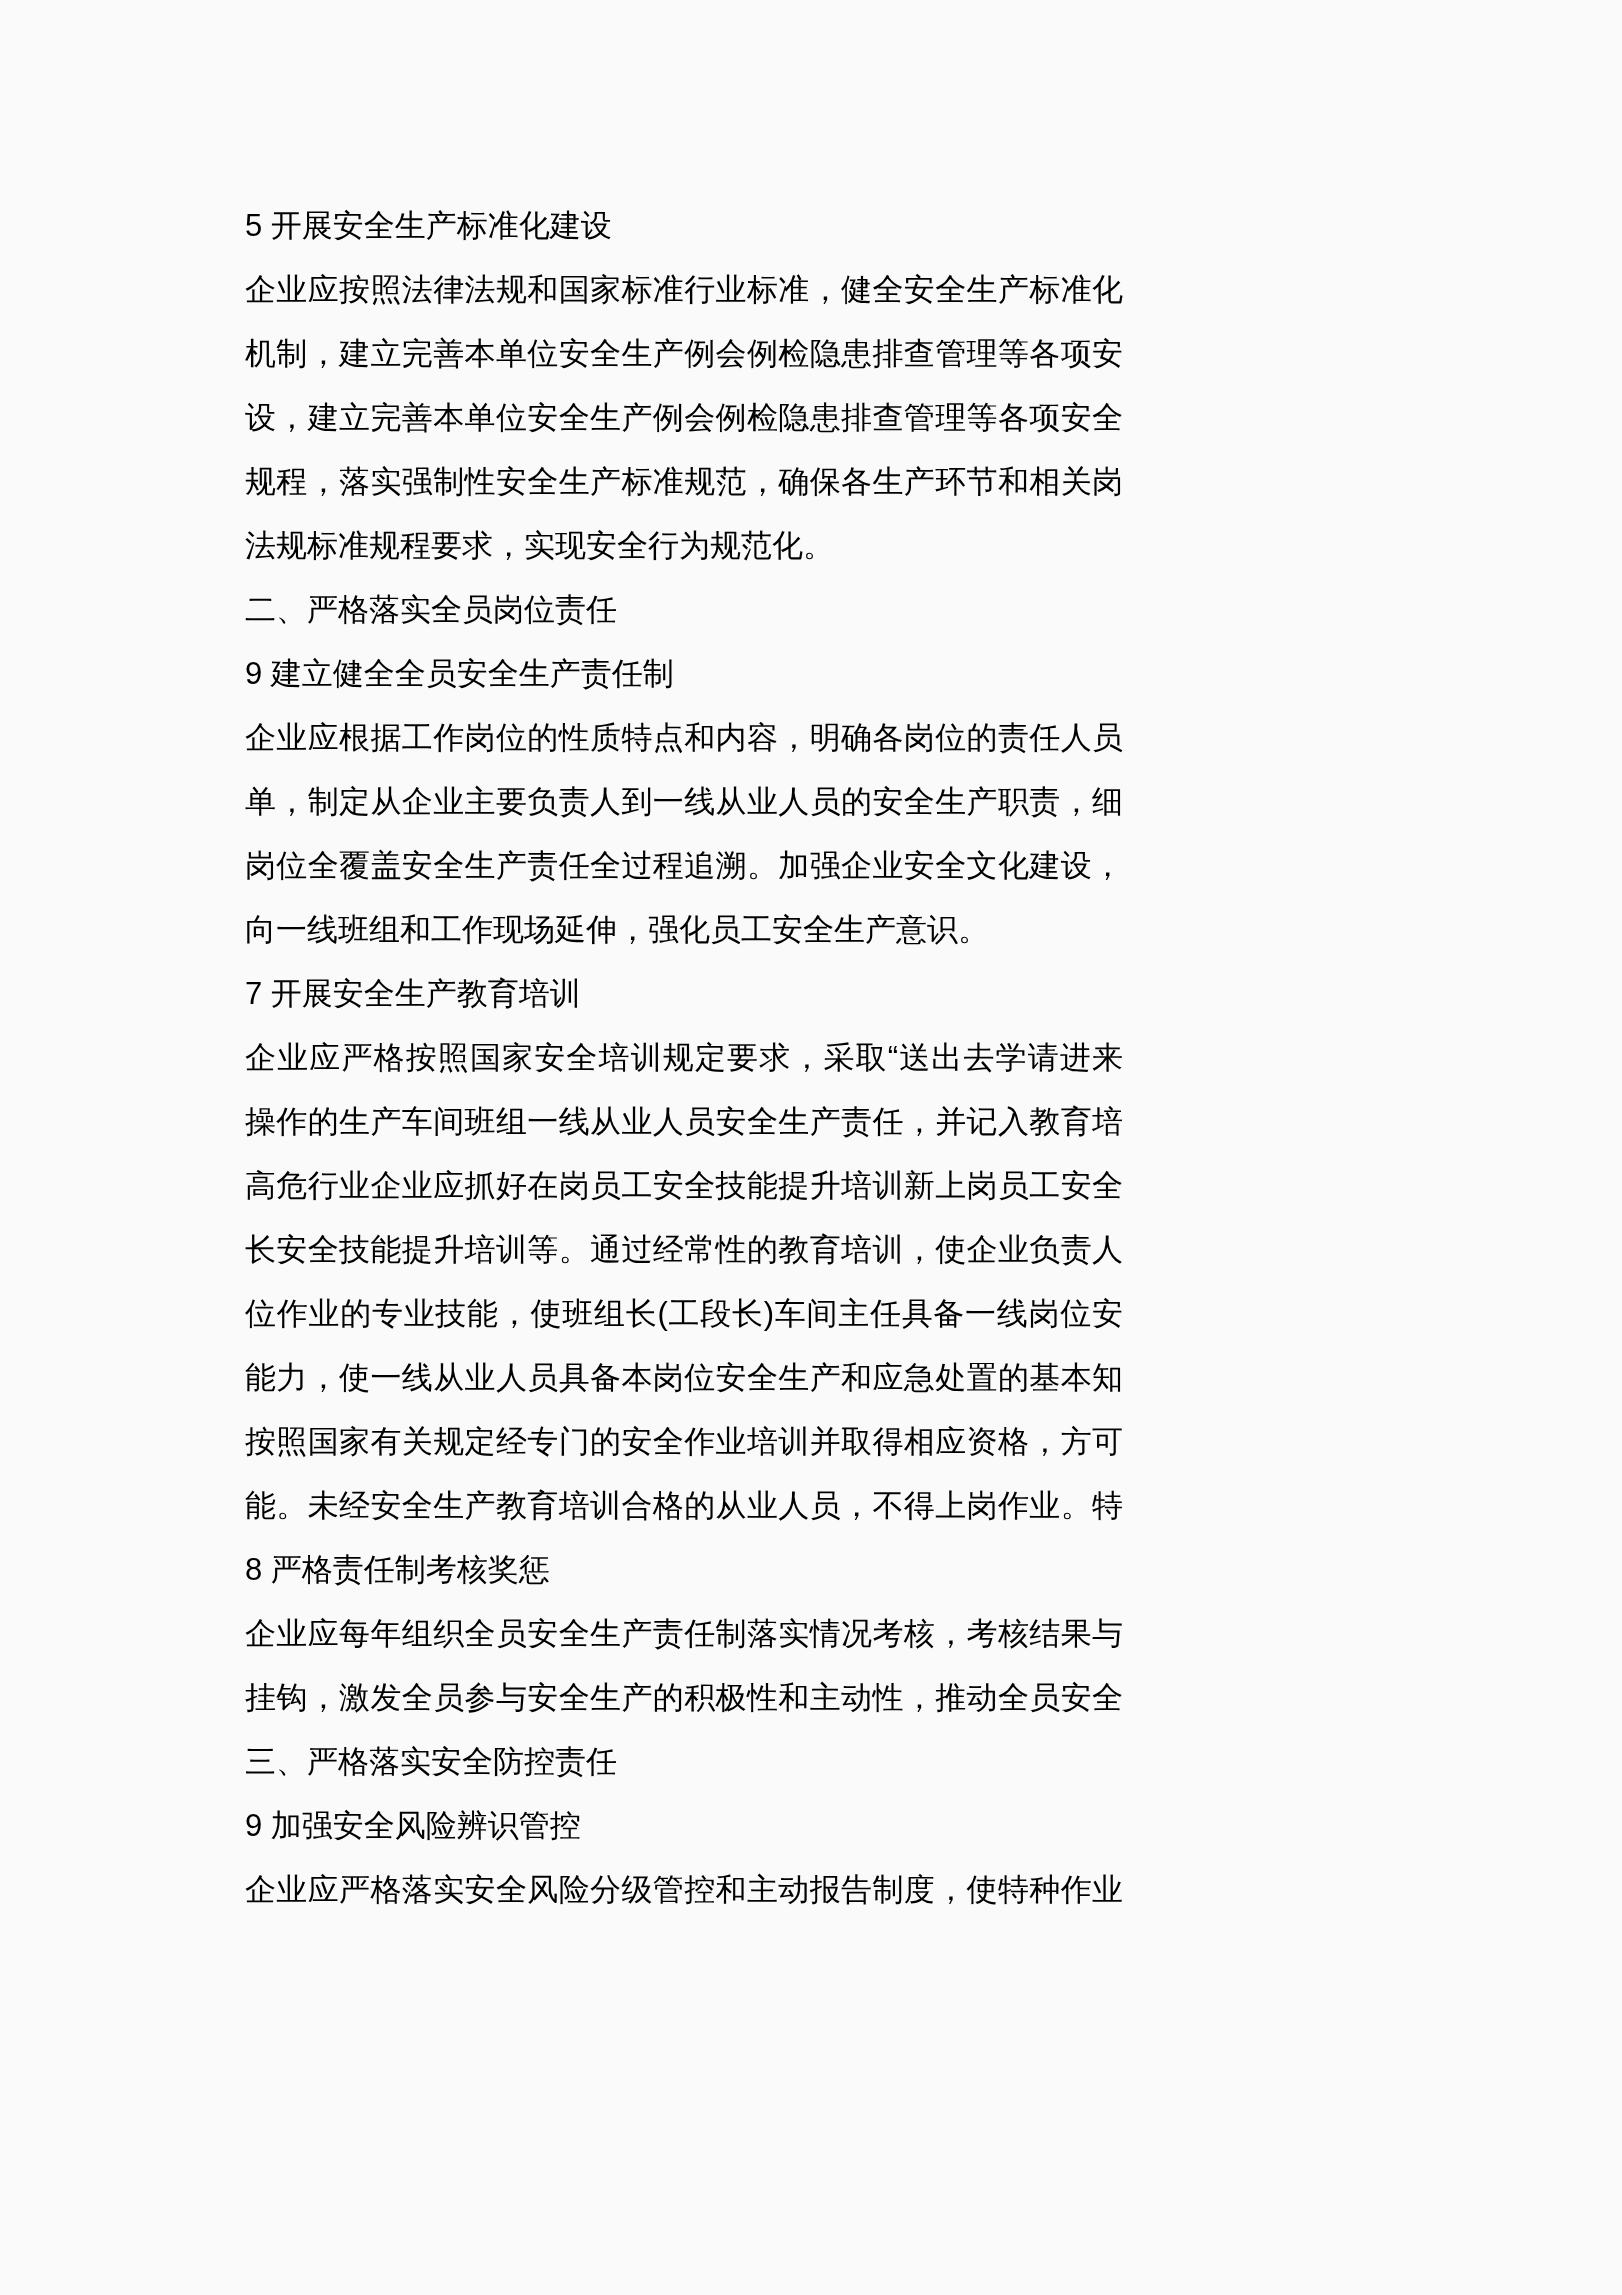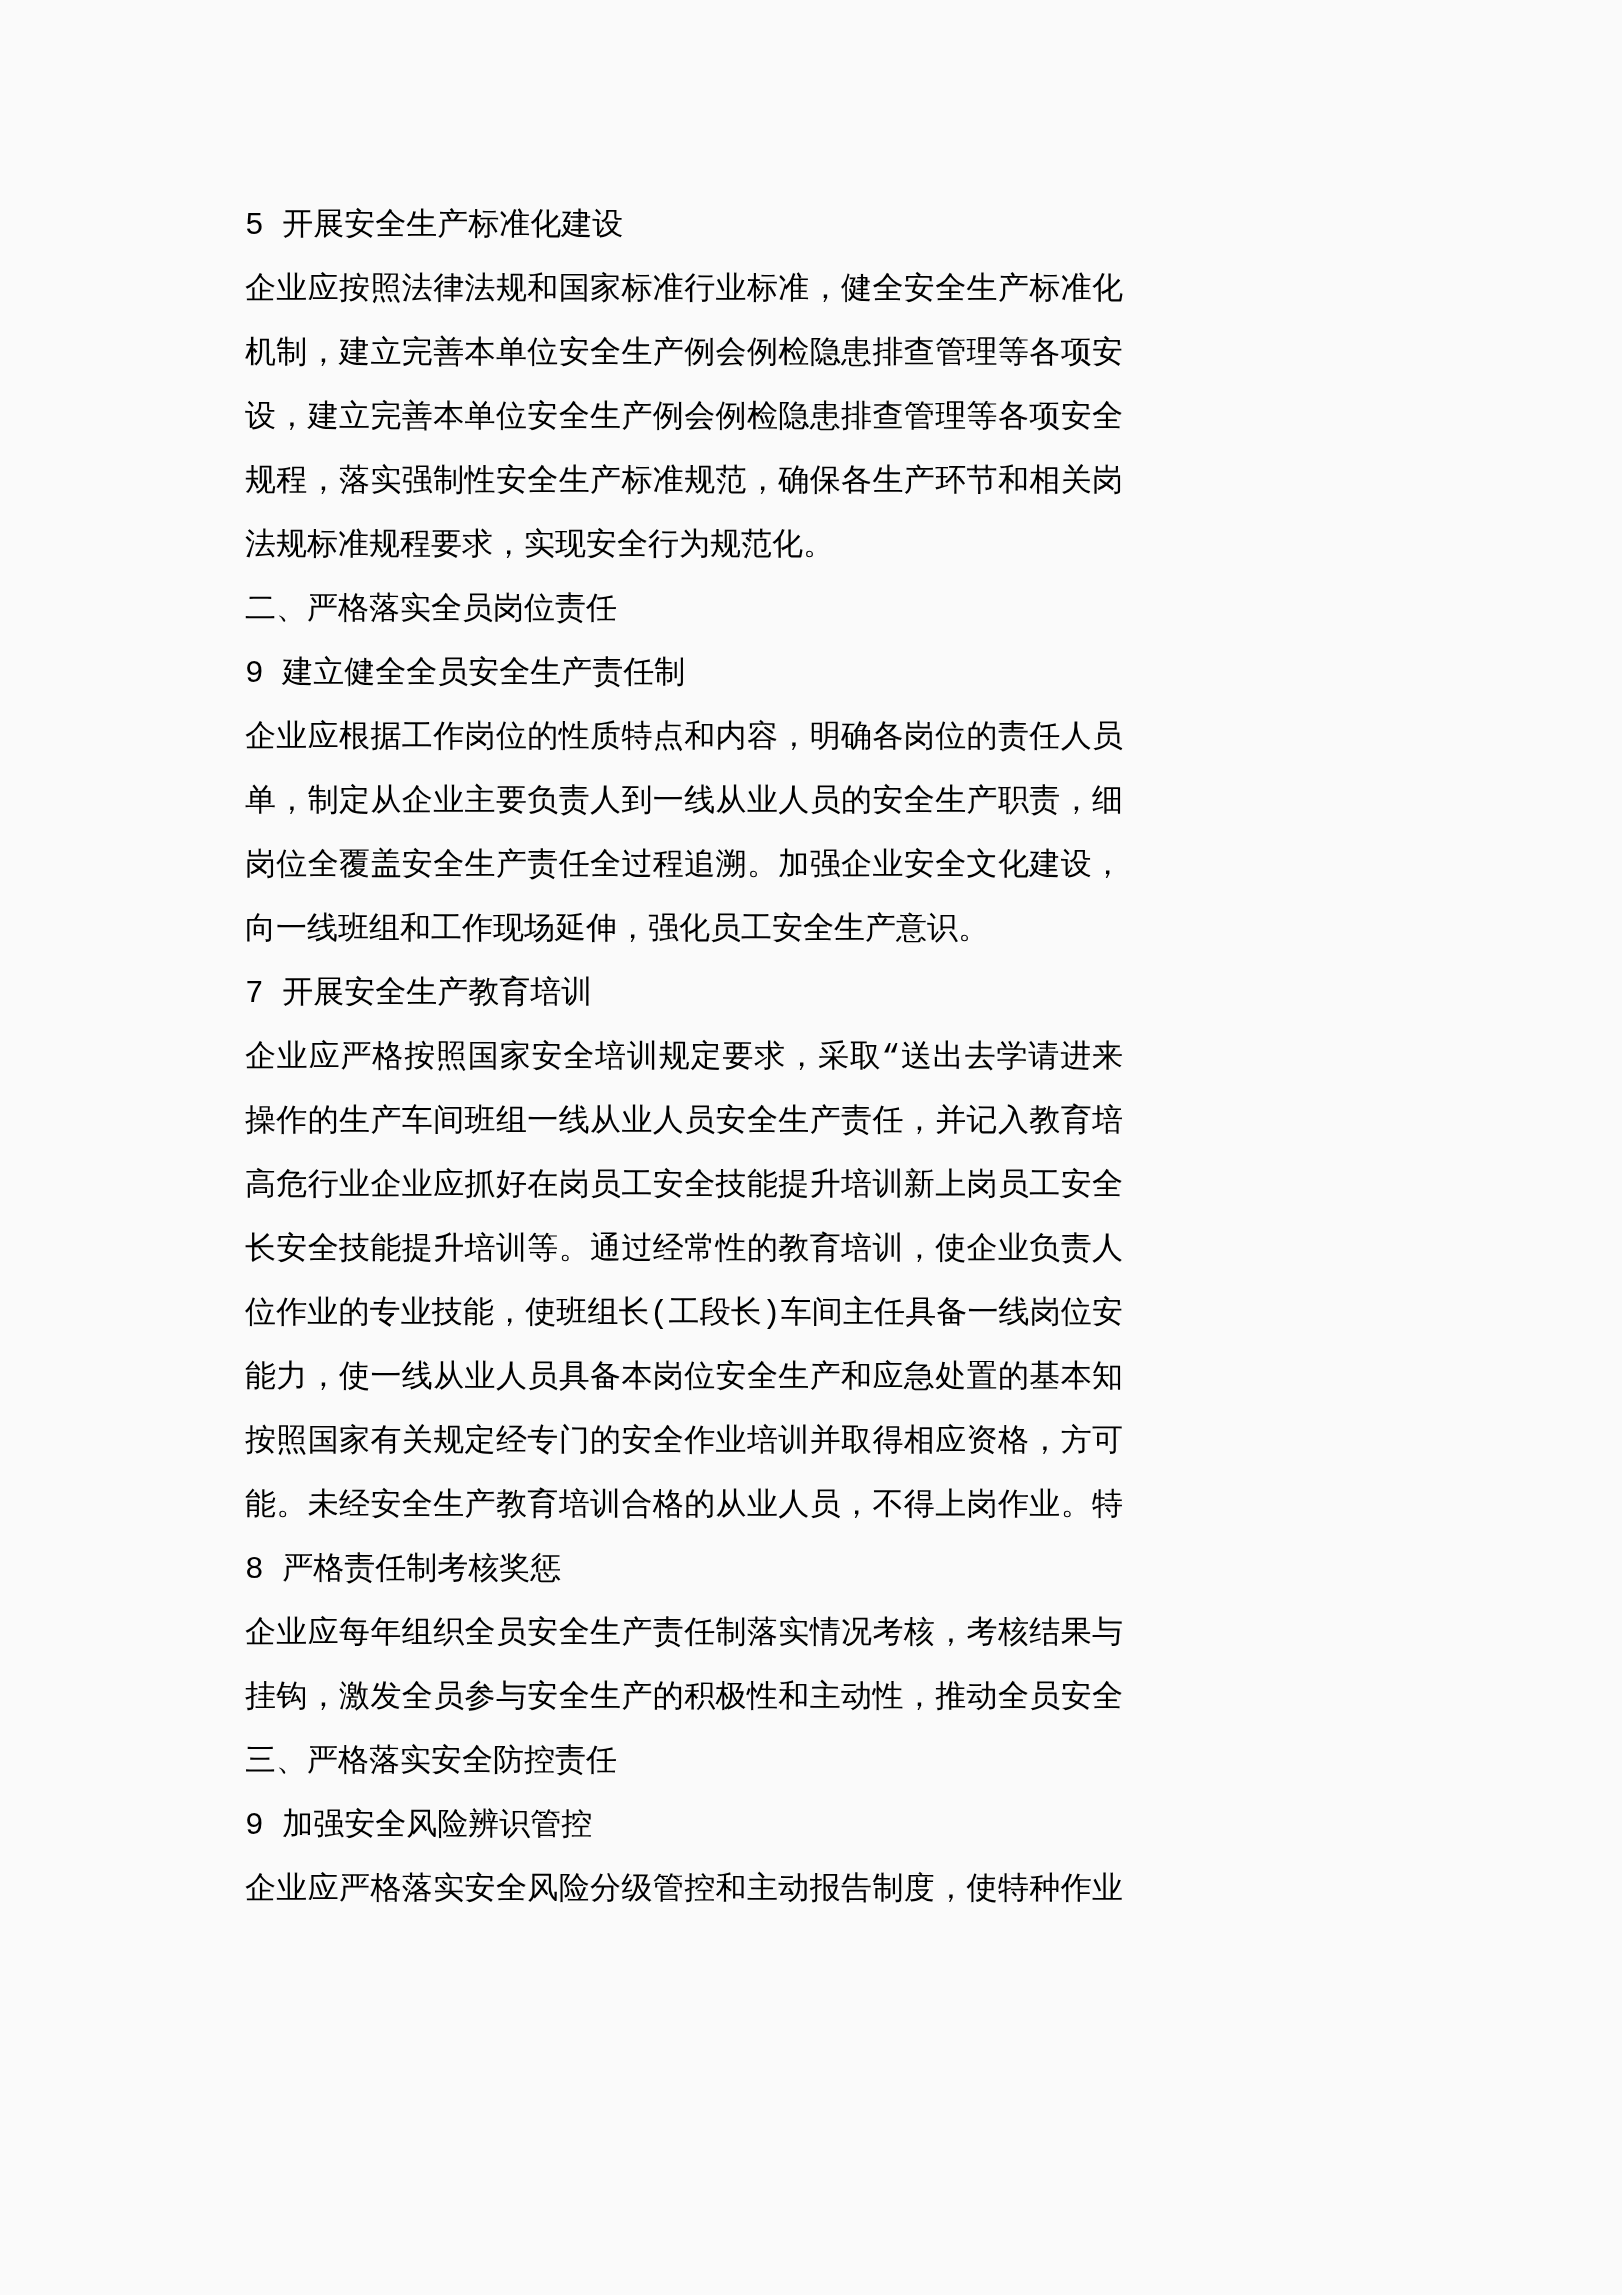--- a/index.html
+++ b/index.html
@@ -7,21 +7,21 @@
       padding: 0;
       background: #fafafa;
     }
     .page {
       position: relative;
       box-sizing: border-box;
       width: 1366px;
       height: 2295px;
       background: #fafafa;
       color: #000000;
-      font-family: Liberation Mono, monospace;
+      font-family: Liberation Sans, sans-serif;
       font-size: 31px;
       line-height: 64px;
       padding: 194px 243px 0 245px;
       overflow: hidden;
     }
     .line {
       height: 64px;
       overflow: hidden;
       text-align: justify;
       text-align-last: left;

